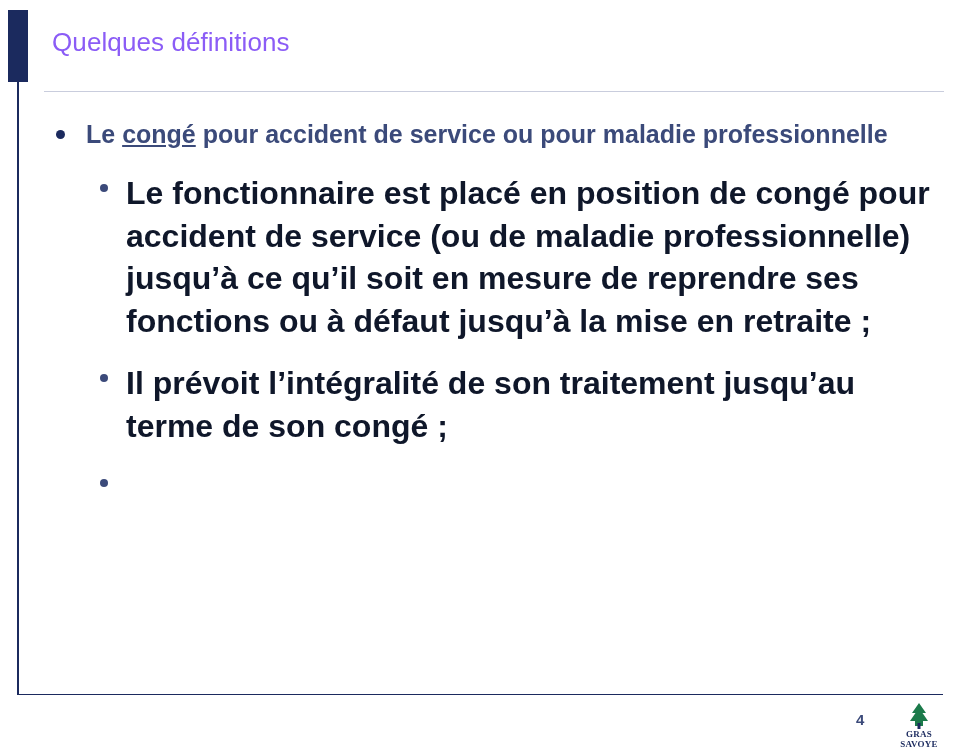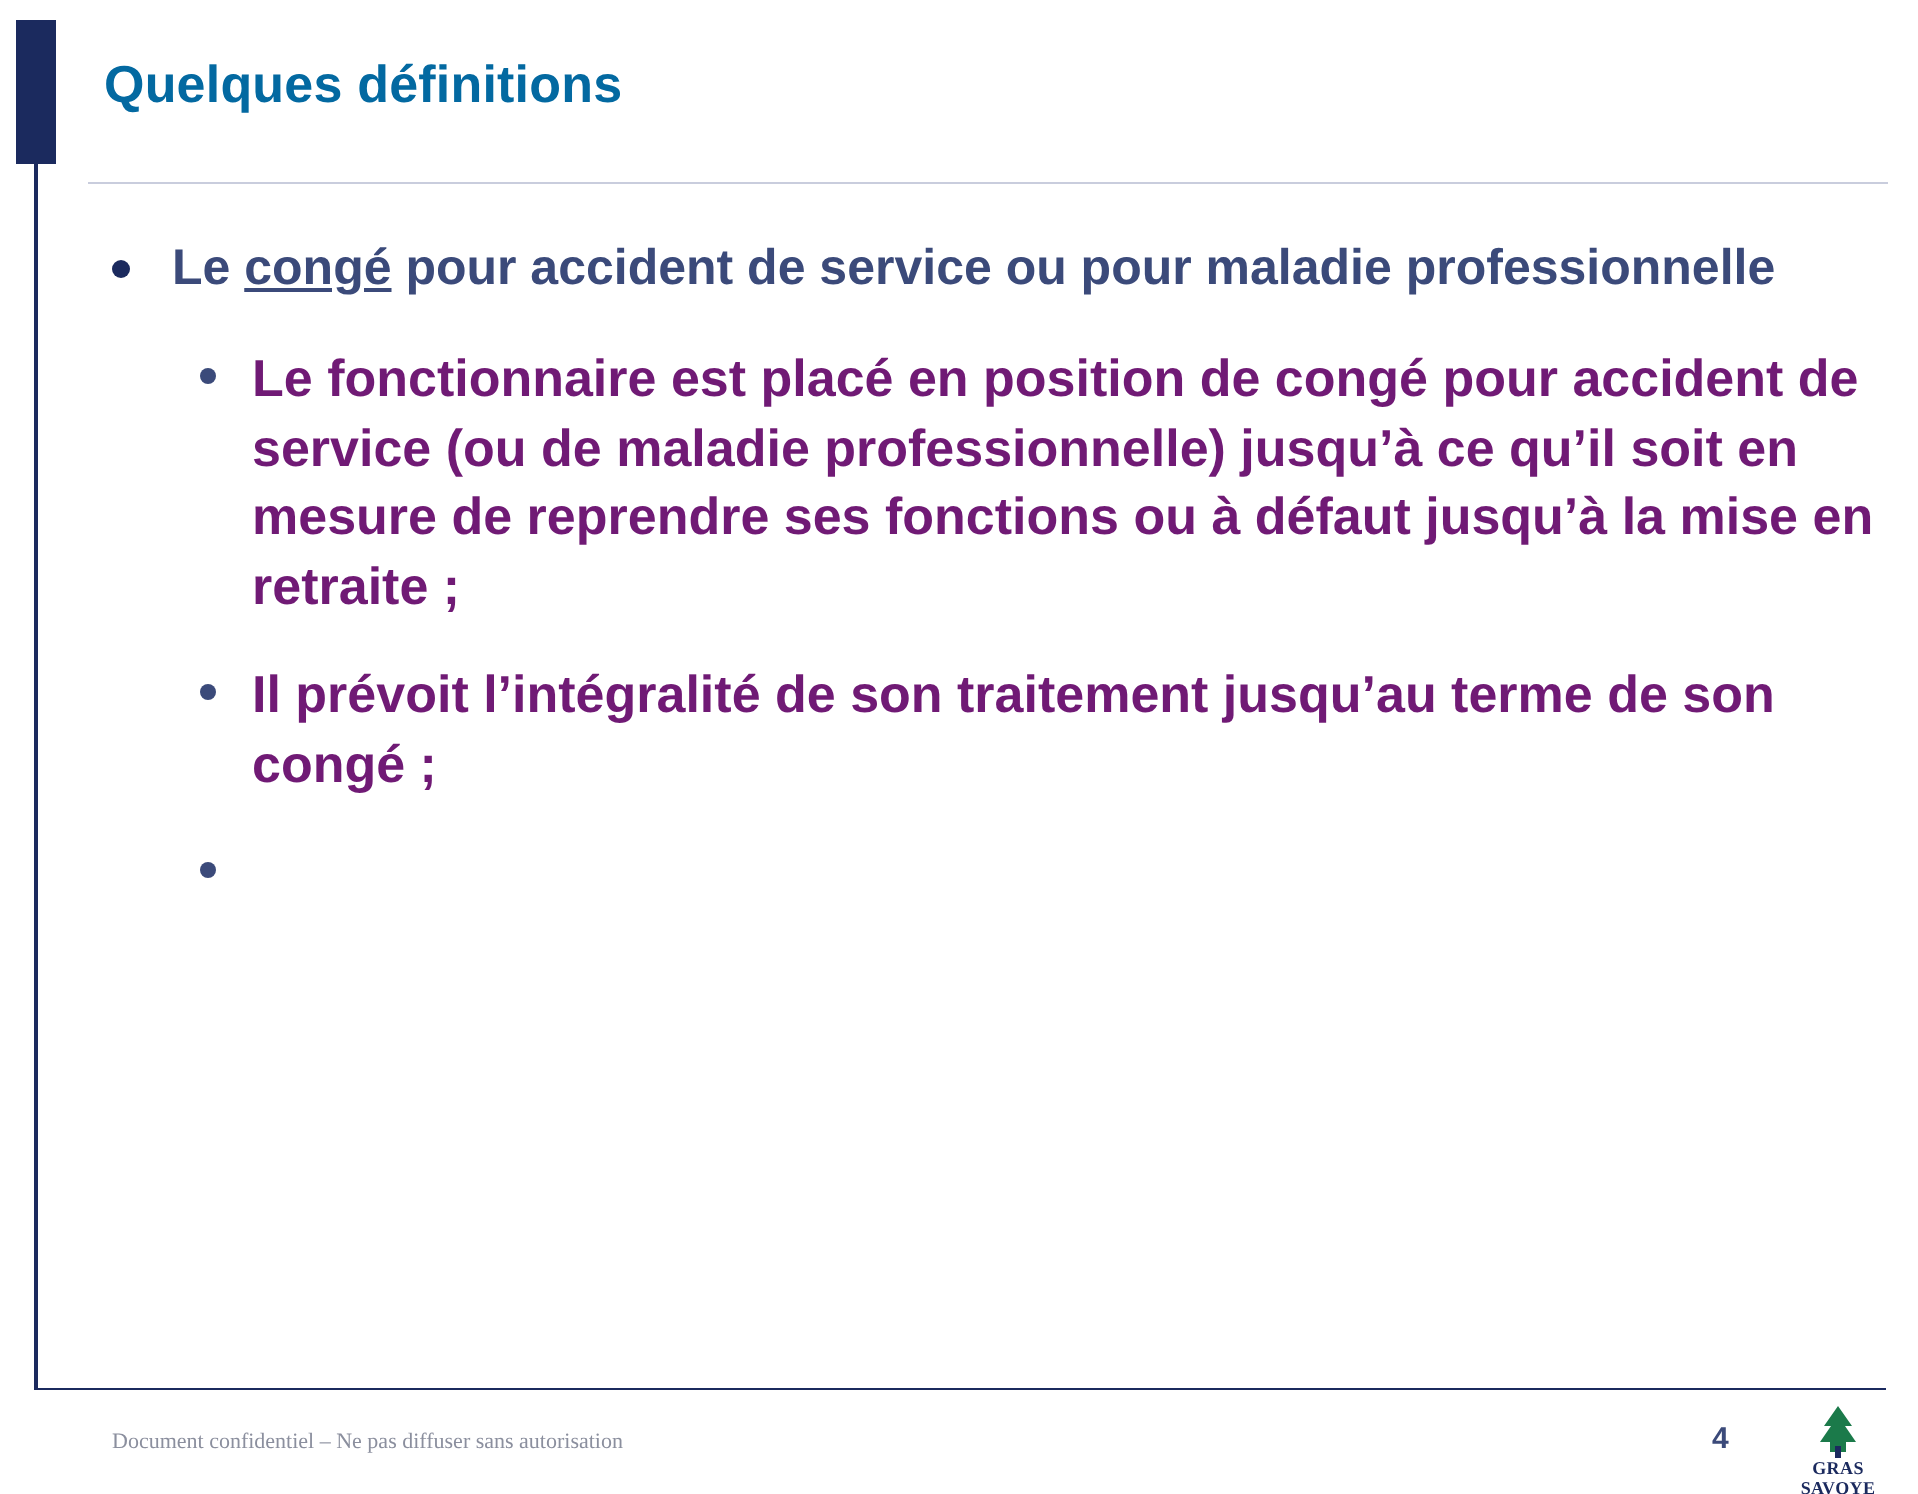--- a/index.html
+++ b/index.html
@@ -31,22 +31,22 @@
     top: 82px;
     width: 2px;
     height: 612px;
     background: #1b2a5e;
   }
   .title {
     position: absolute;
     left: 52px;
     top: 27px;
     font-size: 26px;
-    font-weight: bold;
-    color: #0369a1;
+    font-weight: normal;
+    color: #8b5cf6;
     letter-spacing: 0.1px;
   }
   .title-rule {
     position: absolute;
     left: 44px;
     top: 91px;
     width: 900px;
     height: 1px;
     background: #c9cddd;
   }
@@ -79,22 +79,22 @@
     background: #1b2a5e;
   }
   ul.level2 {
     list-style: none;
     margin: 22px 0 0 0;
     padding: 0;
   }
   ul.level2 > li {
     position: relative;
     padding-left: 40px;
-    color: #701a75;
-    font-size: 26px;
+    color: #0f172a;
+    font-size: 32px;
     font-weight: bold;
     line-height: 1.33;
     margin-bottom: 20px;
   }
   ul.level2 > li .bullet {
     position: absolute;
     left: 14px;
     top: 12px;
     width: 8px;
     height: 8px;
@@ -176,21 +176,20 @@
           </li>
           <li>
             <span class="bullet"></span>
           </li>
         </ul>
       </li>
     </ul>
   </div>
 
   <div class="footer-rule"></div>
-  <div class="footer-note">Document confidentiel – Ne pas diffuser sans autorisation</div>
   <div class="page-number">4</div>
 
   <div class="logo">
     <svg width="62" height="28" viewBox="0 0 62 28">
       <path d="M31 1 L38 11 L34.5 11 L40 19 L35 19 L35 24 L27 24 L27 19 L22 19 L27.5 11 L24 11 Z" fill="#1b7a4a"></path>
       <rect x="29.5" y="21" width="3" height="6" fill="#1b2a5e"></rect>
     </svg>
     <div class="logo-text">GRAS SAVOYE</div>
   </div>
 

